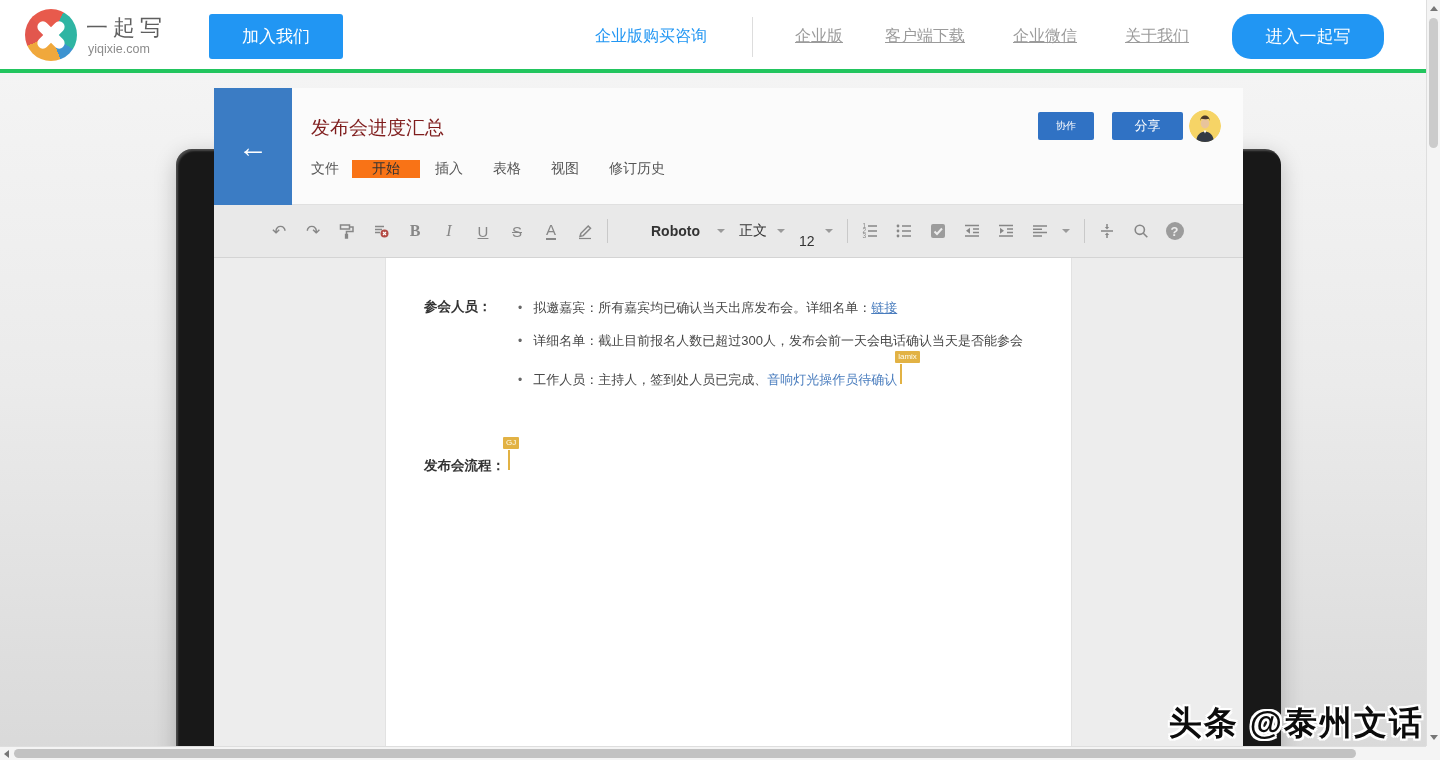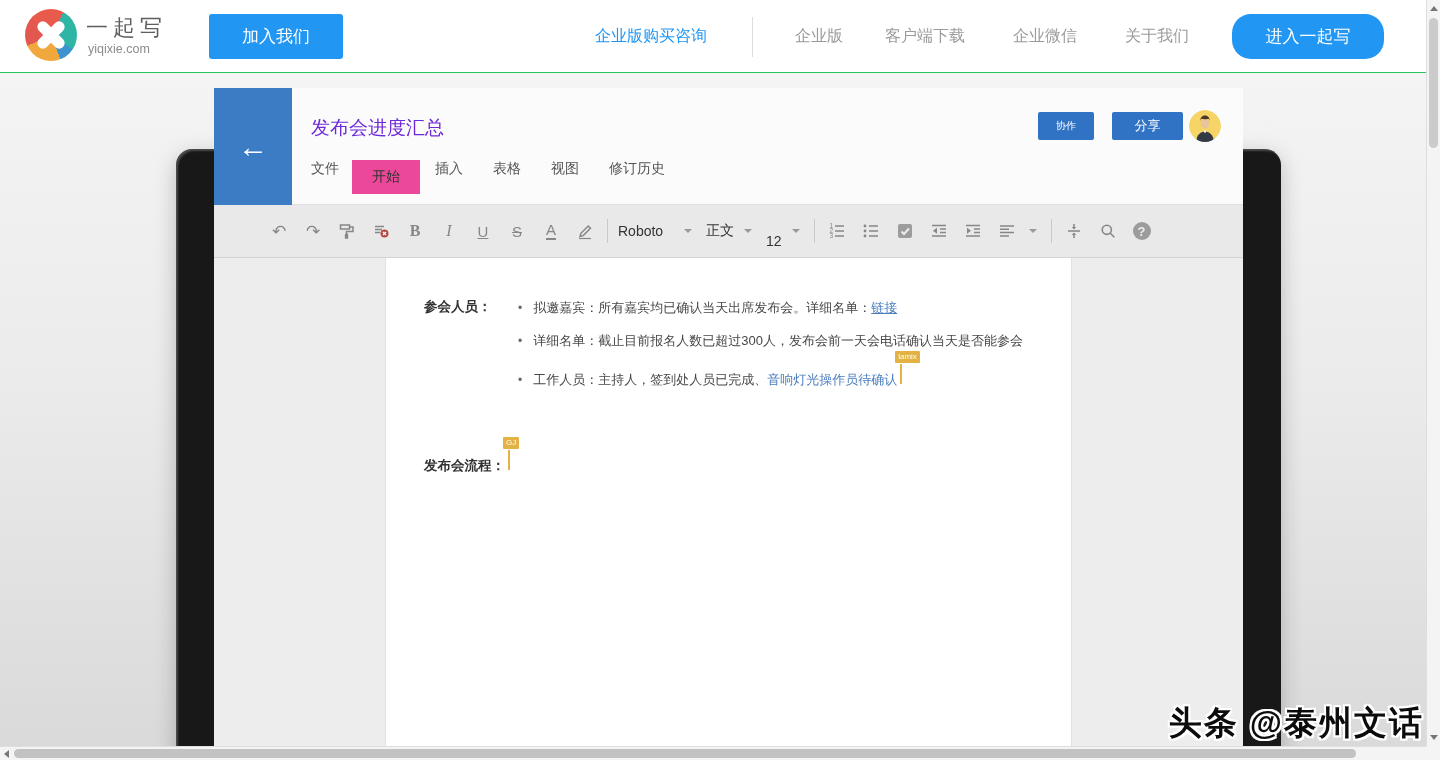--- a/index.html
+++ b/index.html
@@ -1,69 +1,69 @@
 <!DOCTYPE html>
 <html><head>
 <meta charset="utf-8">
 <style>
   * { margin:0; padding:0; box-sizing:border-box; }
   html,body { width:1440px; height:760px; overflow:hidden;
     font-family:"Liberation Sans","DejaVu Sans",sans-serif; background:#e9e9e9; position:relative; }
 
   
   #topnav { position:absolute; top:0; left:0; width:1426px; height:73px; background:#fff;
-    border-bottom:1px solid #22c55e; z-index:5; }
+    border-bottom:4px solid #22c55e; z-index:5; }
   #logo-icon { position:absolute; left:25px; top:9px; width:52px; height:52px; border-radius:50%;
     background:conic-gradient(from -50deg,#e85a4c 0 22%,#2fb5a3 22% 48%,#3d93d0 48% 58%,#f0a83c 58% 82%,#e2574e 82% 100%); }
   .logo-bar { position:absolute; left:50%; top:50%; width:34px; height:11px; background:#fff; border-radius:6px; }
   .logo-bar.a { transform:translate(-50%,-50%) rotate(45deg); }
   .logo-bar.b { transform:translate(-50%,-50%) rotate(-45deg); }
   #logo-name { position:absolute; left:86px; top:13px; font-size:22px; color:#5f5f5f; letter-spacing:5px; }
   #logo-domain { position:absolute; left:88px; top:42px; font-size:12.5px; color:#8c8c8c; }
   .blue-btn { position:absolute; background:#2196f3; color:#fff; display:flex; align-items:center;
     justify-content:center; border-radius:3px; cursor:pointer; }
   #join-btn { left:209px; top:14px; width:134px; height:45px; font-size:17px; }
   #enter-btn { left:1232px; top:14px; width:152px; height:45px; font-size:17px;border-radius:19px; }
   #consult-link { position:absolute; left:595px; top:26px; font-size:16px; color:#2196f3; cursor:pointer; }
   #nav-divider { position:absolute; left:752px; top:17px; width:1px; height:40px; background:#ddd; }
-  .nav-link { position:absolute; top:26px; font-size:16px; color:#9b9b9b; cursor:pointer; }
+  .nav-link { position:absolute; top:26px; font-size:16px; color:#9b9b9b; cursor:pointer;text-decoration:underline; }
   #nav-link-0 { left:795px; } #nav-link-1 { left:885px; } #nav-link-2 { left:1013px; } #nav-link-3 { left:1125px; }
 
   
   #stage { position:absolute; top:73px; left:0; width:1440px; height:687px;
     background:linear-gradient(180deg,#f4f4f4 0%,#ebebeb 45%,#d9d9d9 100%); }
   #laptop { position:absolute; left:176px; top:76px; width:1105px; height:684px; background:#181818;
     border-radius:16px 16px 0 0;
     box-shadow:inset 2px 2px 2px rgba(255,255,255,.22), 0 6px 22px rgba(0,0,0,.22); z-index:6; }
   #screen { position:absolute; left:214px; top:88px; width:1029px; height:672px; background:#fff;
     overflow:hidden; z-index:7; }
 
   
   #doc-header { position:absolute; left:0; top:0; width:1029px; height:117px; background:#fbfbfb;
     border-bottom:1px solid #e0e0e0; }
   #back-panel { position:absolute; left:0; top:0; width:78px; height:117px; background:#3b7cc4; color:#fff;
     display:flex; align-items:center; justify-content:center; font-size:30px; cursor:pointer; }
-  #doc-title { position:absolute; left:97px; top:27px; font-size:19px; color:#6d28d9; }
+  #doc-title { position:absolute; left:97px; top:27px; font-size:19px; color:#7f1d1d; }
   #tabs { position:absolute; left:97px; top:72px; height:45px; display:flex; align-items:flex-start; }
   .tab { padding:0 15px; display:flex; align-items:center; font-size:14px; color:#555; cursor:pointer; }
   .tab:first-child { padding-left:0; padding-right:13px; }
-  .tab.active { background:#ec4899; color:#333; padding:8px 20px; }
+  .tab.active { background:#f97316; color:#333; padding:0 20px; }
   #collab-btn { left:824px; top:24px; width:56px; height:28px; font-size:10px; border-radius:2px; background:#3072c4; }
   #share-btn  { left:898px; top:24px; width:71px; height:28px; font-size:13px; border-radius:2px; background:#3072c4; }
   #avatar { position:absolute; left:975px; top:22px; width:32px; height:32px; border-radius:50%;
     overflow:hidden; cursor:pointer; }
 
   
   #toolbar { position:absolute; left:0; top:117px; width:1029px; height:53px; background:#e9e9e9;
     border-bottom:1px solid #d4d4d4; display:flex; align-items:center; padding-left:53px; gap:10px; }
   .tb-icon { width:24px; height:24px; display:flex; align-items:center; justify-content:center;
     color:#878787; font-size:17px; cursor:pointer; flex:none; }
   .tb-divider { width:1px; height:24px; background:#c9c9c9; flex:none; }
   .tb-text { font-size:14px; color:#333; cursor:pointer; flex:none; }
-  #tb-font-name { font-weight:normal; width:56px; }
+  #tb-font-name { font-weight:bold; width:56px;margin-left:33px; }
   .caret { width:0; height:0; border-left:4px solid transparent; border-right:4px solid transparent;
     border-top:4px solid #9a9a9a; margin:0 4px 0 0; cursor:pointer; flex:none; }
   .glyph-serif { font-family:"Liberation Serif","DejaVu Serif",serif; font-size:16px; }
   #tb-bold span { font-weight:bold; }
   #tb-italic span { font-style:italic; }
   #tb-underline span { text-decoration:underline; font-size:15px; }
   #tb-strike span { text-decoration:line-through; font-size:15px; }
   #tb-fontcolor span { border-bottom:2px solid #878787; line-height:1.05; font-size:15px; }
   #tb-help { width:18px; height:18px; border-radius:50%; background:#9c9c9c; color:#ececec;
     font-size:13px; font-weight:bold; }

